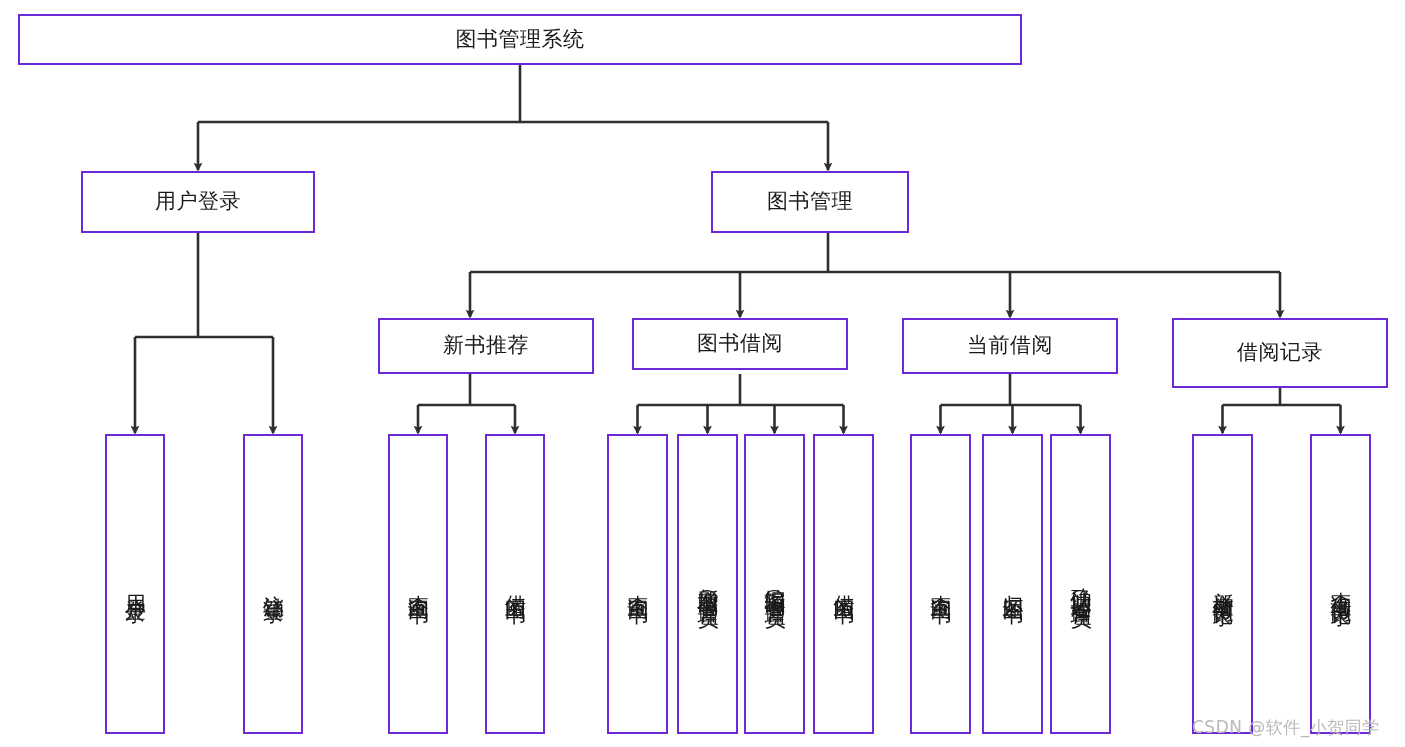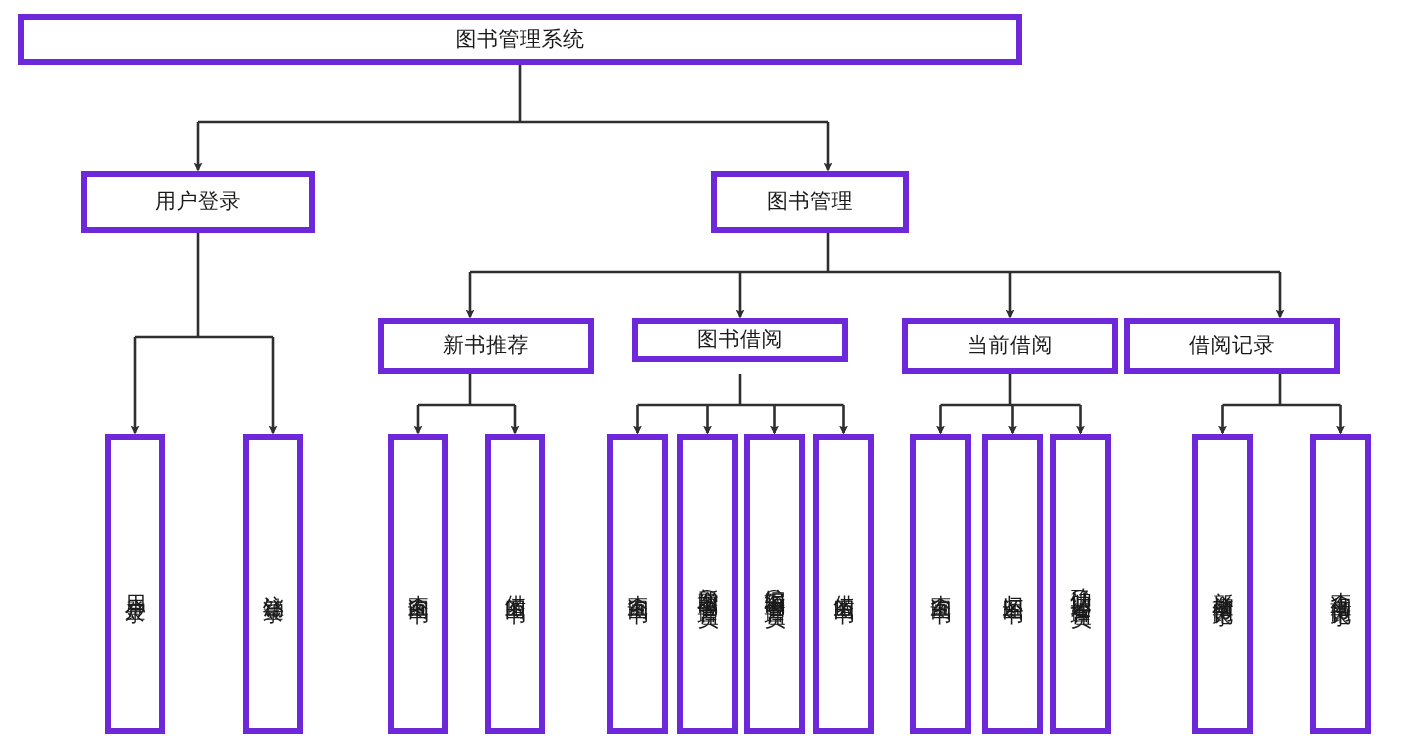--- a/index.html
+++ b/index.html
@@ -20,21 +20,21 @@
   #edges {
     position: absolute;
     left: 0;
     top: 0;
     width: 1405px;
     height: 747px;
   }
   .node {
     position: absolute;
     box-sizing: border-box;
-    border: 6px solid #6d28d9;
+    border: 2px solid #6d28d9;
     background: #ffffff;
     color: #1a1a1a;
     display: flex;
     align-items: center;
     justify-content: center;
     text-align: center;
     z-index: 2;
   }
   .node-label {
     display: block;
@@ -126,27 +126,27 @@
       </div>
       <div class="node horiz" style="left: 81px; top: 171px; width: 234px; height: 62px;">
         <span class="node-label">用户登录</span>
       </div>
       <div class="node horiz" style="left: 711px; top: 171px; width: 198px; height: 62px;">
         <span class="node-label">图书管理</span>
       </div>
       <div class="node horiz" style="left: 362px; top: 318px; width: 216px; height: 56px; margin-left: 16px;">
         <span class="node-label">新书推荐</span>
       </div>
-      <div class="node horiz" style="left: 632px; top: 318px; width: 216px; height: 44px;">
+      <div class="node horiz" style="left: 632px; top: 318px; width: 216px; height: 52px;">
         <span class="node-label">图书借阅</span>
       </div>
       <div class="node horiz" style="left: 902px; top: 318px; width: 216px; height: 56px; align-items: center;">
         <span class="node-label">当前借阅</span>
       </div>
-      <div class="node horiz" style="left: 1124px; top: 318px; width: 216px; height: 56px;">
+      <div class="node horiz" style="left: 1172px; top: 318px; width: 216px; height: 70px;">
         <span class="node-label">借阅记录</span>
       </div>
       <div class="node vert" style="left: 105px; top: 434px; width: 60px; height: 300px;">
         <span class="node-label">用户登录</span>
       </div>
       <div class="node vert" style="left: 243px; top: 434px; width: 60px; height: 300px;">
         <span class="node-label">注销登录</span>
       </div>
       <div class="node vert" style="left: 388px; top: 434px; width: 60px; height: 300px;">
         <span class="node-label">查询图书</span>
@@ -176,13 +176,14 @@
         <span class="node-label">确认归还（管理员）</span>
       </div>
       <div class="node vert" style="left: 1192px; top: 434px; width: 61px; height: 300px;">
         <span class="node-label">新增借阅记录</span>
       </div>
       <div class="node vert" style="left: 1310px; top: 434px; width: 61px; height: 300px;">
         <span class="node-label">查询借阅记录</span>
       </div>
     </div>
 
+  <div class="watermark" style="left: 1192px; top: 716px;">CSDN @软件_小贺同学</div>
 </div>
 
 </body></html>

